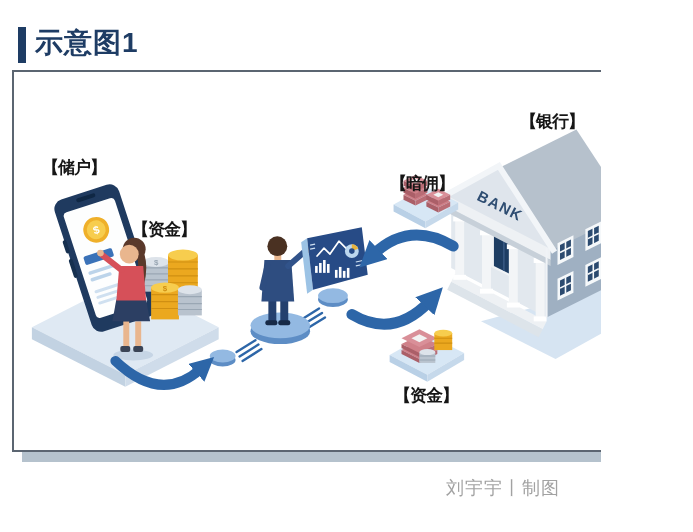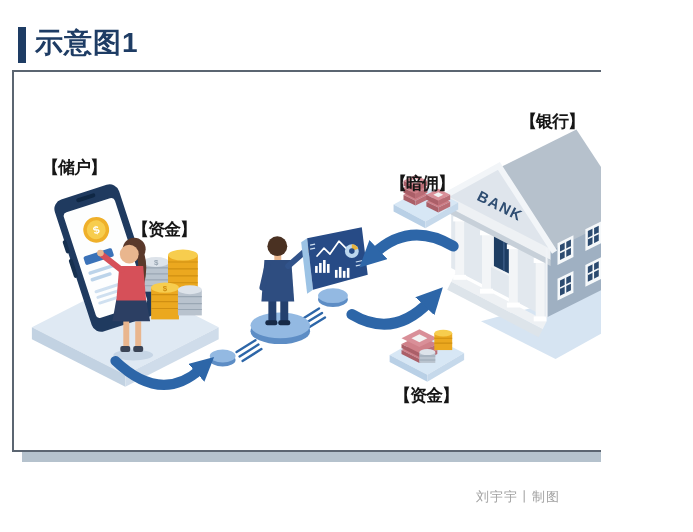--- a/index.html
+++ b/index.html
@@ -7,21 +7,21 @@
           font-family:"Liberation Sans","DejaVu Sans",sans-serif;}
   .title-accent{position:absolute;left:18px;top:27px;width:8px;height:36px;background:#1e3c64;}
   .page-title{position:absolute;left:35px;top:24px;margin:0;font-size:28px;font-weight:800;
               color:#1e3c64;letter-spacing:1px;}
   .board{position:absolute;left:12px;top:70px;width:630px;height:382px;background:#ffffff;
          border:2px solid #5b6571;box-sizing:border-box;box-shadow:10px 10px 0 0 #b5c2cd;}
   .board svg{position:absolute;left:0;top:0;width:100%;height:100%;}
   .lbl{position:absolute;font-weight:700;font-size:17px;color:#161616;white-space:nowrap;
        letter-spacing:-1px;}
   .lbl-mid{font-size:18px;}
-  .credit{position:absolute;right:41px;top:488px;font-size:13px;color:#a2a2a2;letter-spacing:1px;}
+  .credit{position:absolute;right:41px;top:476px;font-size:18px;color:#a2a2a2;letter-spacing:1px;}
   svg text{font-family:"Liberation Sans","DejaVu Sans",sans-serif;}
 </style>
 </head>
 <body>
 
 <div class="canvas">
 
   <span class="title-accent"></span>
   <h1 class="page-title">示意图1</h1>
 

